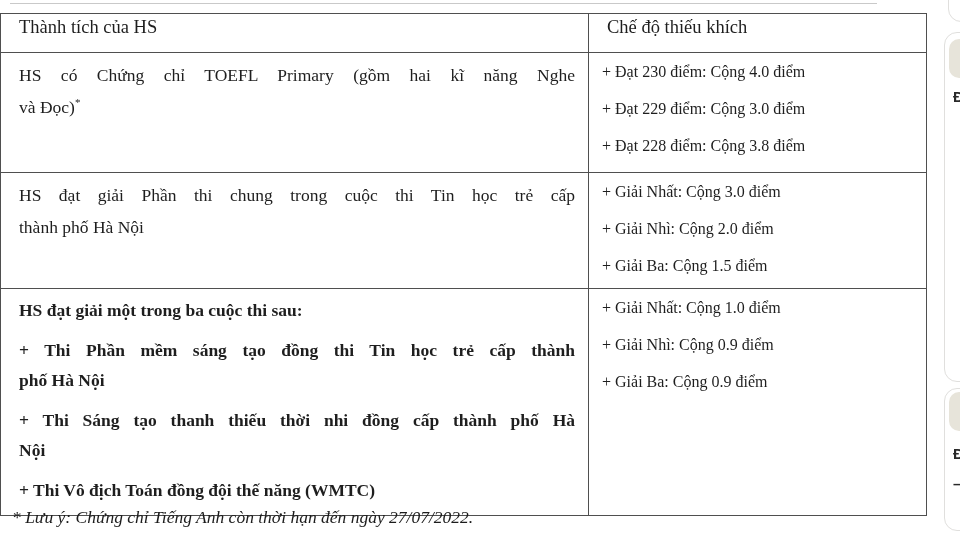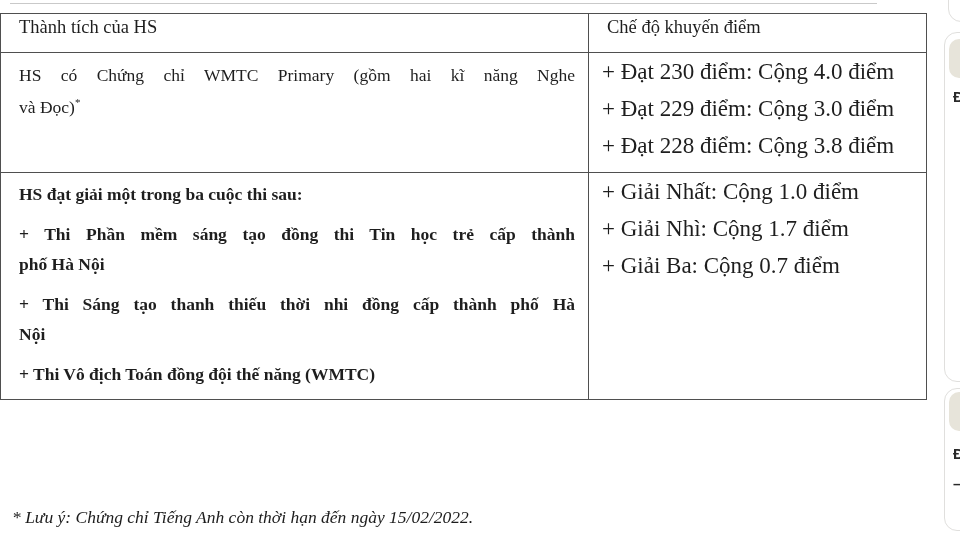--- a/index.html
+++ b/index.html
@@ -38,21 +38,21 @@
     text-align: left; padding: 3px 10px 0 18px;
   }
   td.cell-left {
     width: 556px;
     padding: 6px 13px 0 18px;
     font-size: 17.5px;
   }
   td.cell-right {
     width: 316px;
     padding: 4px 8px 0 13px;
-    font-size: 23px;
+    font-size: 16px;
   }
   td.cell-left .para { margin: 0; }
   tr.r3 td.cell-left .para { margin: 0 0 10px 0; font-weight: bold; }
   td.cell-left p.tline { margin: 0; line-height: 32px; }
   tr.r3 td.cell-left p.tline { line-height: 30px; }
   td.cell-right p.tline { margin: 0 0 7px 0; line-height: 30px; }
 
   .stretch { text-align: justify; text-align-last: justify; }
   sup.fnmark { font-size: 11px; line-height: 0; vertical-align: super; }
 
@@ -99,35 +99,48 @@
 <div class="edge-line" style="background: rgb(201, 201, 201);"></div>
 
 <table class="doc-table">
   <colgroup>
     <col style="width:556px">
     <col style="width:316px">
   </colgroup>
   <thead>
     <tr>
       <th class="cell-left">Thành tích của HS</th>
-      <th class="cell-right">Chế độ khuyến điểm</th>
+      <th class="cell-right">Chế độ thiếu khích</th>
     </tr>
   </thead>
   <tbody id="table-body">
       <tr class="r1">
         <td class="cell-left">
           <div class="para">
-            <p class="tline stretch">HS có Chứng chỉ WMTC Primary (gồm hai kĩ năng Nghe</p>
+            <p class="tline stretch">HS có Chứng chỉ TOEFL Primary (gồm hai kĩ năng Nghe</p>
             <p class="tline">và Đọc)<sup class="fnmark">*</sup></p>
           </div>
         </td>
         <td class="cell-right">
           <p class="tline">+ Đạt 230 điểm: Cộng 4.0 điểm</p>
           <p class="tline">+ Đạt 229 điểm: Cộng 3.0 điểm</p>
           <p class="tline">+ Đạt 228 điểm: Cộng 3.8 điểm</p>
+        </td>
+      </tr>
+      <tr class="r2">
+        <td class="cell-left">
+          <div class="para">
+            <p class="tline stretch">HS đạt giải Phần thi chung trong cuộc thi Tin học trẻ cấp</p>
+            <p class="tline">thành phố Hà Nội</p>
+          </div>
+        </td>
+        <td class="cell-right">
+          <p class="tline">+ Giải Nhất: Cộng 3.0 điểm</p>
+          <p class="tline">+ Giải Nhì: Cộng 2.0 điểm</p>
+          <p class="tline">+ Giải Ba: Cộng 1.5 điểm</p>
         </td>
       </tr>
       <tr class="r3">
         <td class="cell-left">
           <div class="para">
             <p class="tline">HS đạt giải một trong ba cuộc thi sau:</p>
           </div>
           <div class="para">
             <p class="tline stretch">+ Thi Phần mềm sáng tạo đồng thi Tin học trẻ cấp thành</p>
             <p class="tline">phố Hà Nội</p>
@@ -135,29 +148,29 @@
           <div class="para">
             <p class="tline stretch">+ Thi Sáng tạo thanh thiếu thời nhi đồng cấp thành phố Hà</p>
             <p class="tline">Nội</p>
           </div>
           <div class="para">
             <p class="tline">+ Thi Vô địch Toán đồng đội thế năng (WMTC)</p>
           </div>
         </td>
         <td class="cell-right">
           <p class="tline">+ Giải Nhất: Cộng 1.0 điểm</p>
-          <p class="tline">+ Giải Nhì: Cộng 1.7 điểm</p>
-          <p class="tline">+ Giải Ba: Cộng 0.7 điểm</p>
+          <p class="tline">+ Giải Nhì: Cộng 0.9 điểm</p>
+          <p class="tline">+ Giải Ba: Cộng 0.9 điểm</p>
         </td>
       </tr>
     </tbody>
 </table>
 
 <div class="footnote">
-  <span class="fn-label">* Lưu ý:</span><span> Chứng chỉ Tiếng Anh còn thời hạn đến ngày 15/02/2022.</span>
+  <span class="fn-label">* Lưu ý:</span><span> Chứng chỉ Tiếng Anh còn thời hạn đến ngày 27/07/2022.</span>
 </div>
 
 <div class="side-card card-top" style="border-color: rgb(224, 223, 221);"></div>
 
 <div class="side-card card-mid" style="border-color: rgb(224, 223, 221);">
   <div class="pill" style="background: rgb(231, 228, 218);"></div>
   <span class="frag frag-1">Đ</span>
 </div>
 
 <div class="side-card card-bot" style="border-color: rgb(224, 223, 221);">

